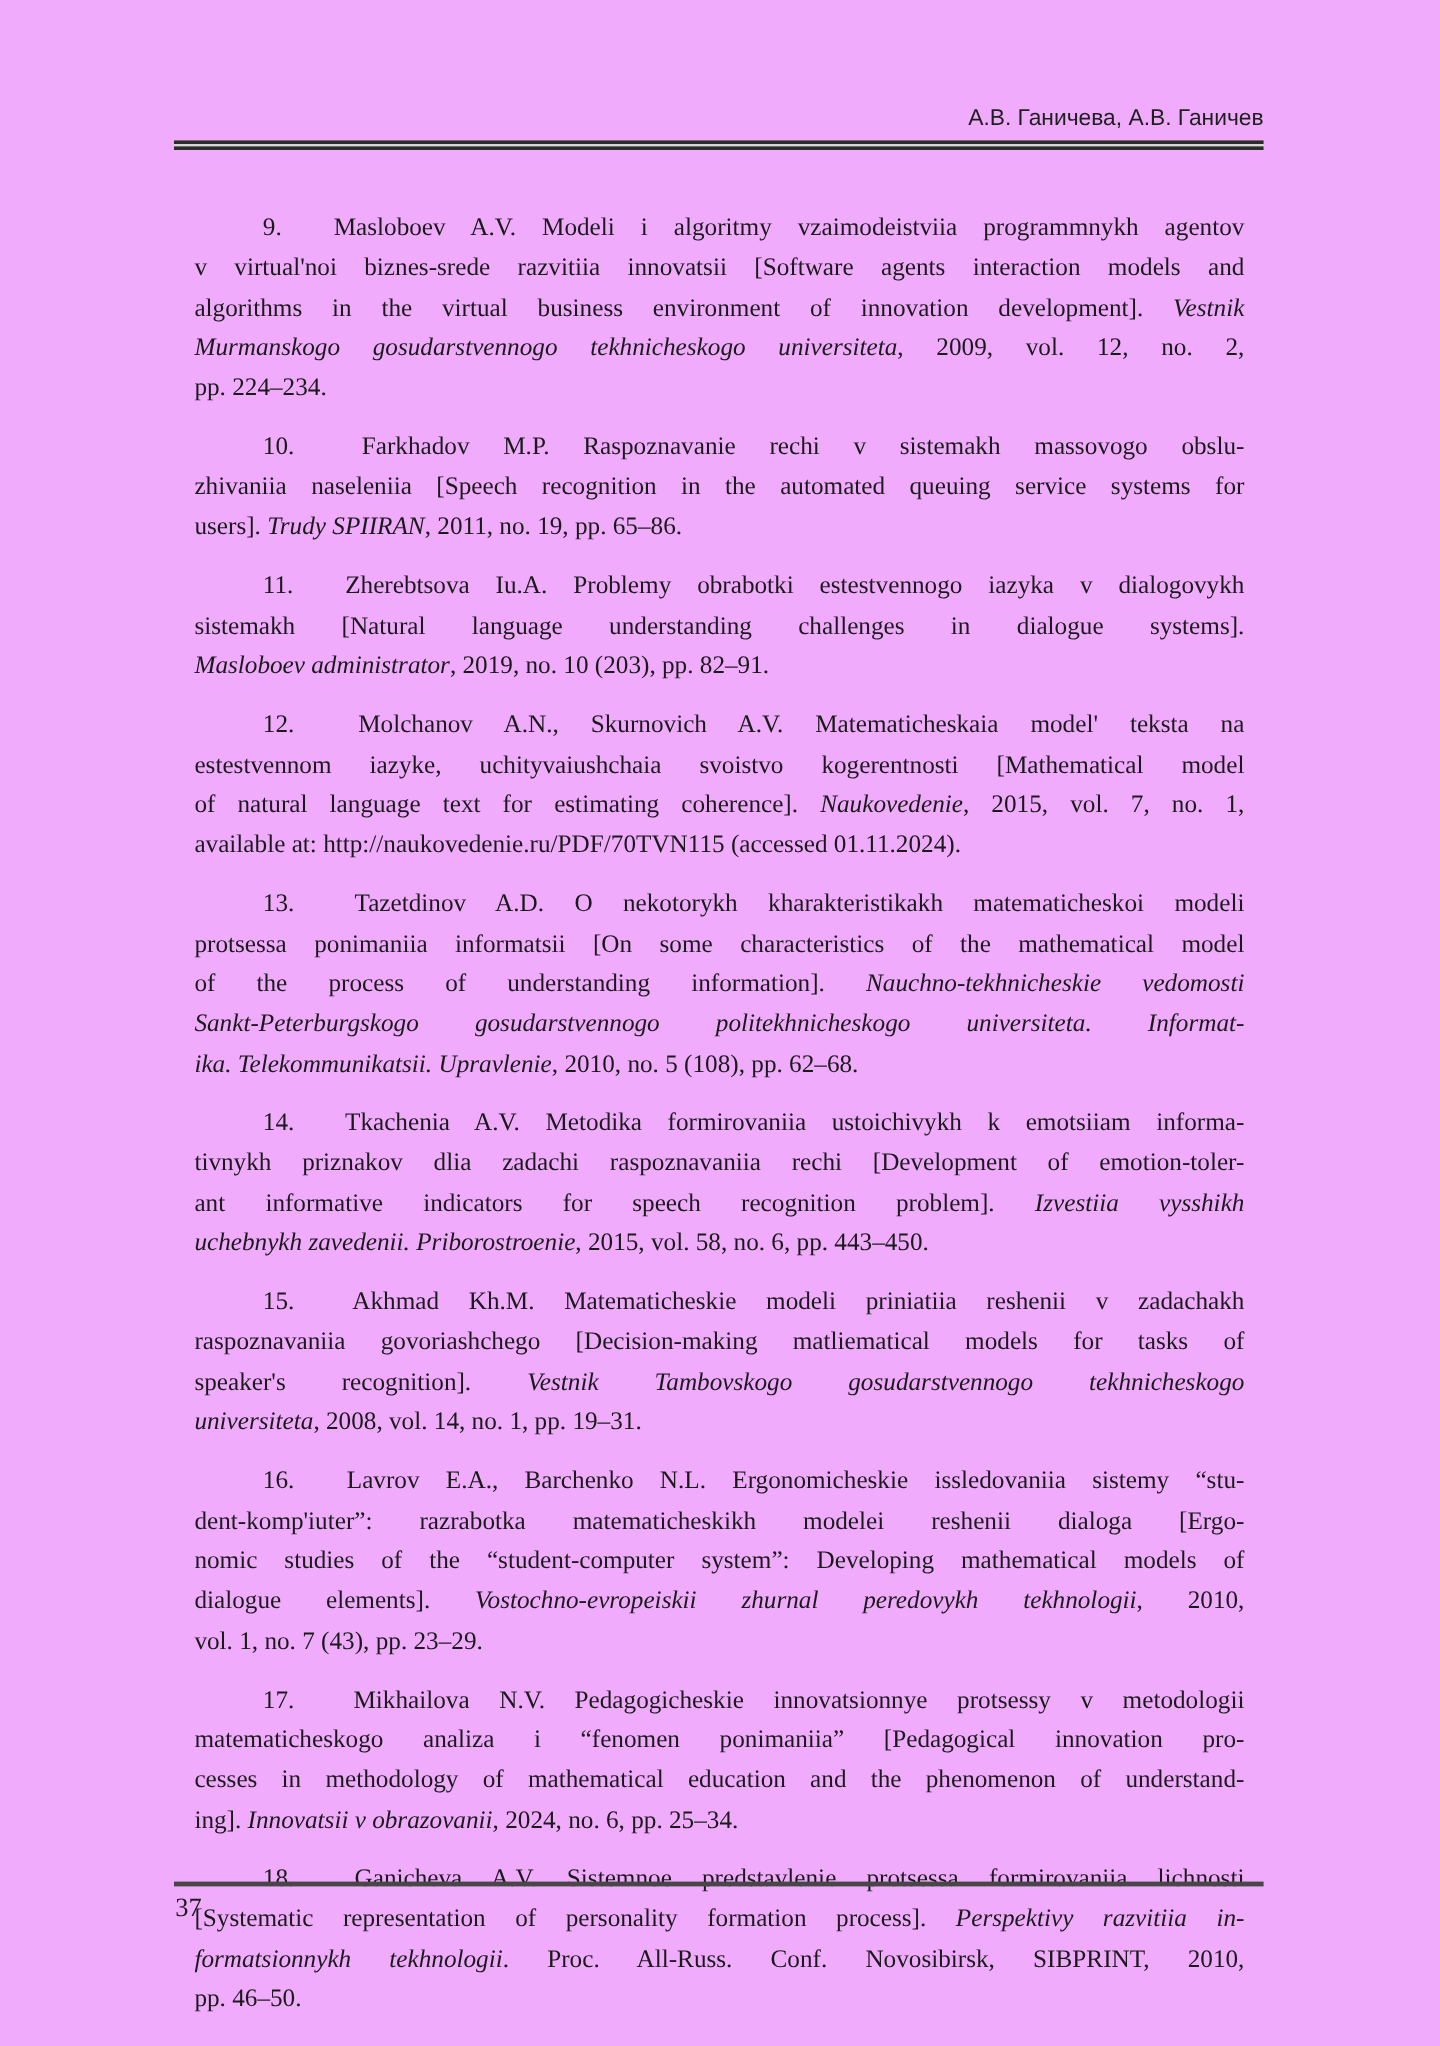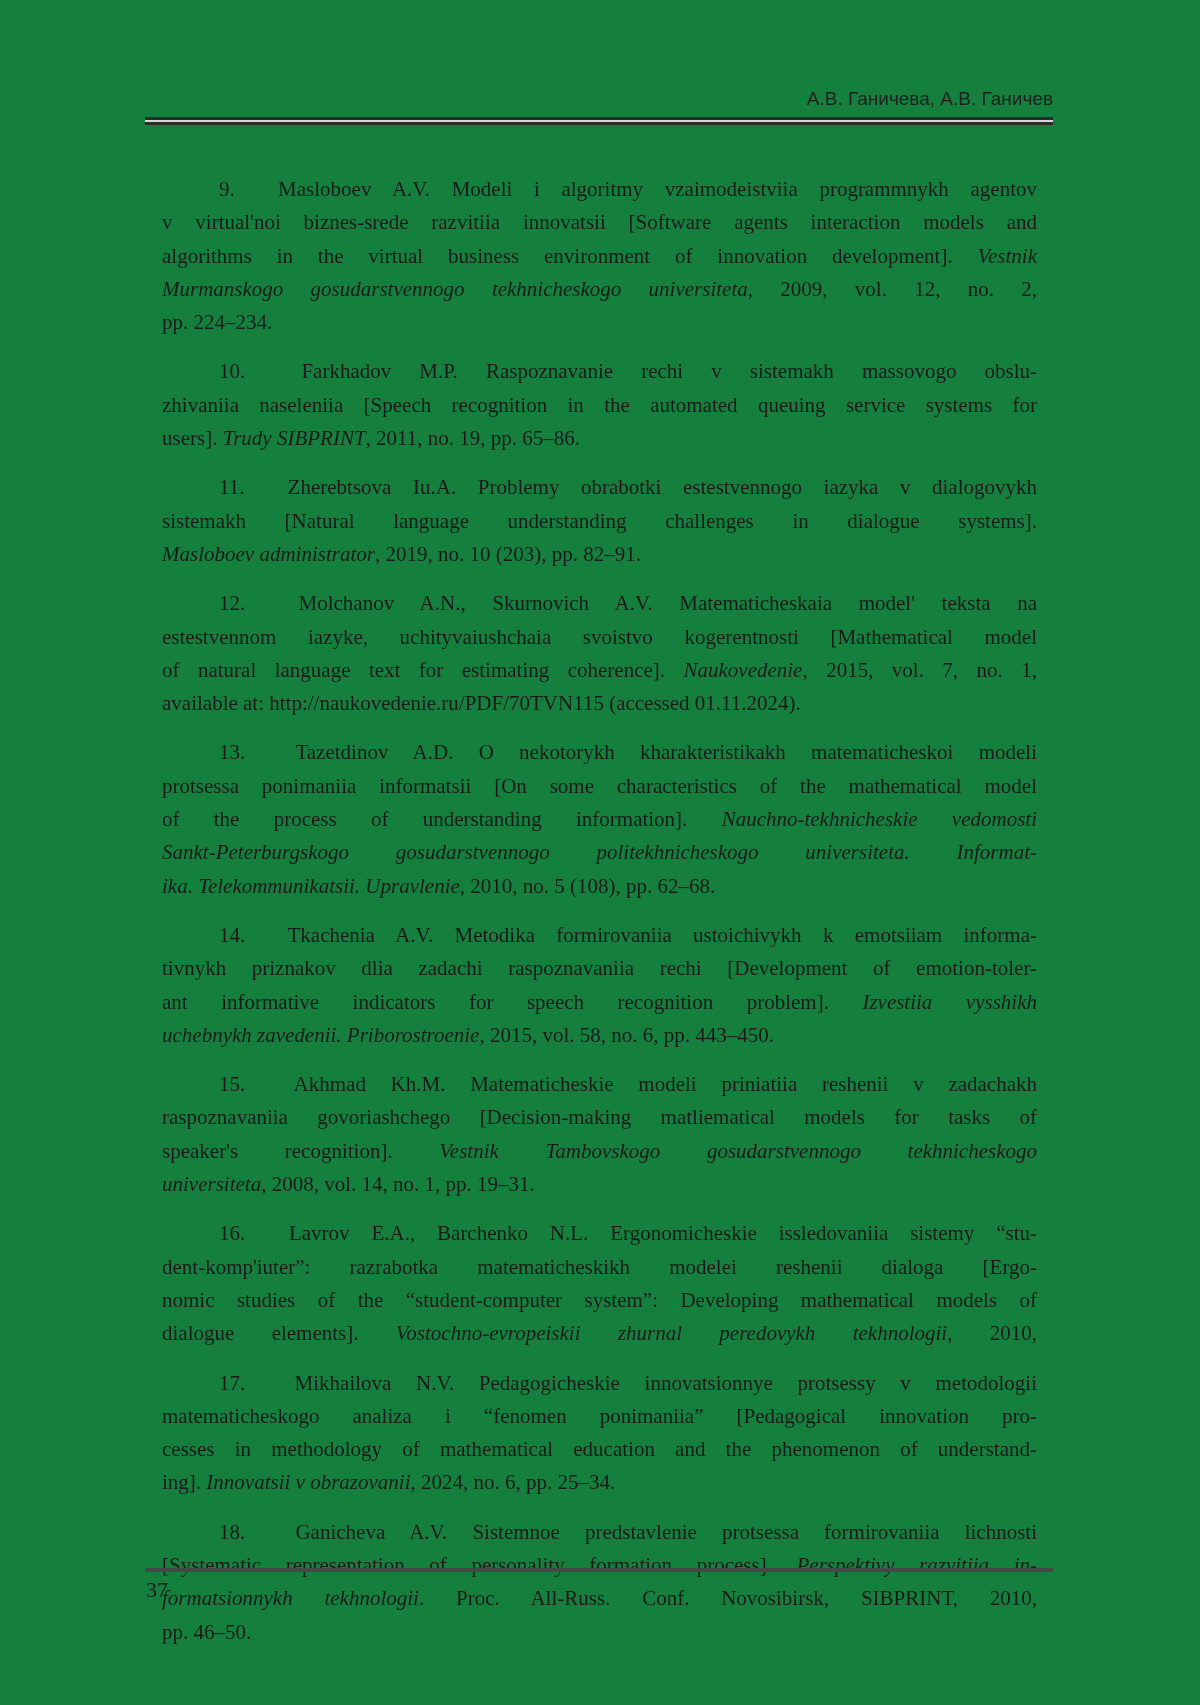--- a/index.html
+++ b/index.html
@@ -1,20 +1,20 @@
 <!DOCTYPE html>
 <html><head>
 <meta charset="utf-8">
 <style>
   html, body { margin: 0; padding: 0; background: #ffffff; }
   .page {
     position: relative;
     width: 1200px;
     height: 1705px;
-    background: #15803d;
+    background: #f0abfc;
     font-family: "Liberation Serif", serif;
     color: #1a1a1a;
     overflow: hidden;
   }
   .running-head {
     position: absolute;
     top: 88px;
     left: 146px;
     width: 907px;
     text-align: right;
@@ -80,21 +80,21 @@
       <div class="reference">
         <div class="line first"><span>9.&nbsp; Masloboev A.V. Modeli i algoritmy vzaimodeistviia programmnykh agentov</span></div>
         <div class="line"><span>v virtual'noi biznes-srede razvitiia innovatsii [Software agents interaction models and</span></div>
         <div class="line"><span>algorithms in the virtual business environment of innovation development]. </span><span class="it">Vestnik</span></div>
         <div class="line"><span class="it">Murmanskogo gosudarstvennogo tekhnicheskogo universiteta</span><span>, 2009, vol. 12, no. 2,</span></div>
         <div class="line last"><span>pp. 224–234.</span></div>
       </div>
       <div class="reference">
         <div class="line first"><span>10.&nbsp; Farkhadov M.P. Raspoznavanie rechi v sistemakh massovogo obslu-</span></div>
         <div class="line"><span>zhivaniia naseleniia [Speech recognition in the automated queuing service systems for</span></div>
-        <div class="line last"><span>users]. </span><span class="it">Trudy SIBPRINT</span><span>, 2011, no. 19, pp. 65–86.</span></div>
+        <div class="line last"><span>users]. </span><span class="it">Trudy SPIIRAN</span><span>, 2011, no. 19, pp. 65–86.</span></div>
       </div>
       <div class="reference">
         <div class="line first"><span>11.&nbsp; Zherebtsova Iu.A. Problemy obrabotki estestvennogo iazyka v dialogovykh</span></div>
         <div class="line"><span>sistemakh [Natural language understanding challenges in dialogue systems].</span></div>
         <div class="line last"><span class="it">Masloboev administrator</span><span>, 2019, no. 10 (203), pp. 82–91.</span></div>
       </div>
       <div class="reference">
         <div class="line first"><span>12.&nbsp; Molchanov A.N., Skurnovich A.V. Matematicheskaia model' teksta na</span></div>
         <div class="line"><span>estestvennom iazyke, uchityvaiushchaia svoistvo kogerentnosti [Mathematical model</span></div>
         <div class="line"><span>of natural language text for estimating coherence]. </span><span class="it">Naukovedenie</span><span>, 2015, vol. 7, no. 1,</span></div>
@@ -117,20 +117,21 @@
         <div class="line first"><span>15.&nbsp; Akhmad Kh.M. Matematicheskie modeli priniatiia reshenii v zadachakh</span></div>
         <div class="line"><span>raspoznavaniia govoriashchego [Decision-making matliematical models for tasks of</span></div>
         <div class="line"><span>speaker's recognition]. </span><span class="it">Vestnik Tambovskogo gosudarstvennogo tekhnicheskogo</span></div>
         <div class="line last"><span class="it">universiteta</span><span>, 2008, vol. 14, no. 1, pp. 19–31.</span></div>
       </div>
       <div class="reference">
         <div class="line first"><span>16.&nbsp; Lavrov E.A., Barchenko N.L. Ergonomicheskie issledovaniia sistemy “stu-</span></div>
         <div class="line"><span>dent-komp'iuter”: razrabotka matematicheskikh modelei reshenii dialoga [Ergo-</span></div>
         <div class="line"><span>nomic studies of the “student-computer system”: Developing mathematical models of</span></div>
         <div class="line"><span>dialogue elements]. </span><span class="it">Vostochno-evropeiskii zhurnal peredovykh tekhnologii</span><span>, 2010,</span></div>
+        <div class="line last"><span>vol. 1, no. 7 (43), pp. 23–29.</span></div>
       </div>
       <div class="reference">
         <div class="line first"><span>17.&nbsp; Mikhailova N.V. Pedagogicheskie innovatsionnye protsessy v metodologii</span></div>
         <div class="line"><span>matematicheskogo analiza i “fenomen ponimaniia” [Pedagogical innovation pro-</span></div>
         <div class="line"><span>cesses in methodology of mathematical education and the phenomenon of understand-</span></div>
         <div class="line last"><span>ing]. </span><span class="it">Innovatsii v obrazovanii</span><span>, 2024, no. 6, pp. 25–34.</span></div>
       </div>
       <div class="reference">
         <div class="line first"><span>18.&nbsp; Ganicheva A.V. Sistemnoe predstavlenie protsessa formirovaniia lichnosti</span></div>
         <div class="line"><span>[Systematic representation of personality formation process]. </span><span class="it">Perspektivy razvitiia in-</span></div>

